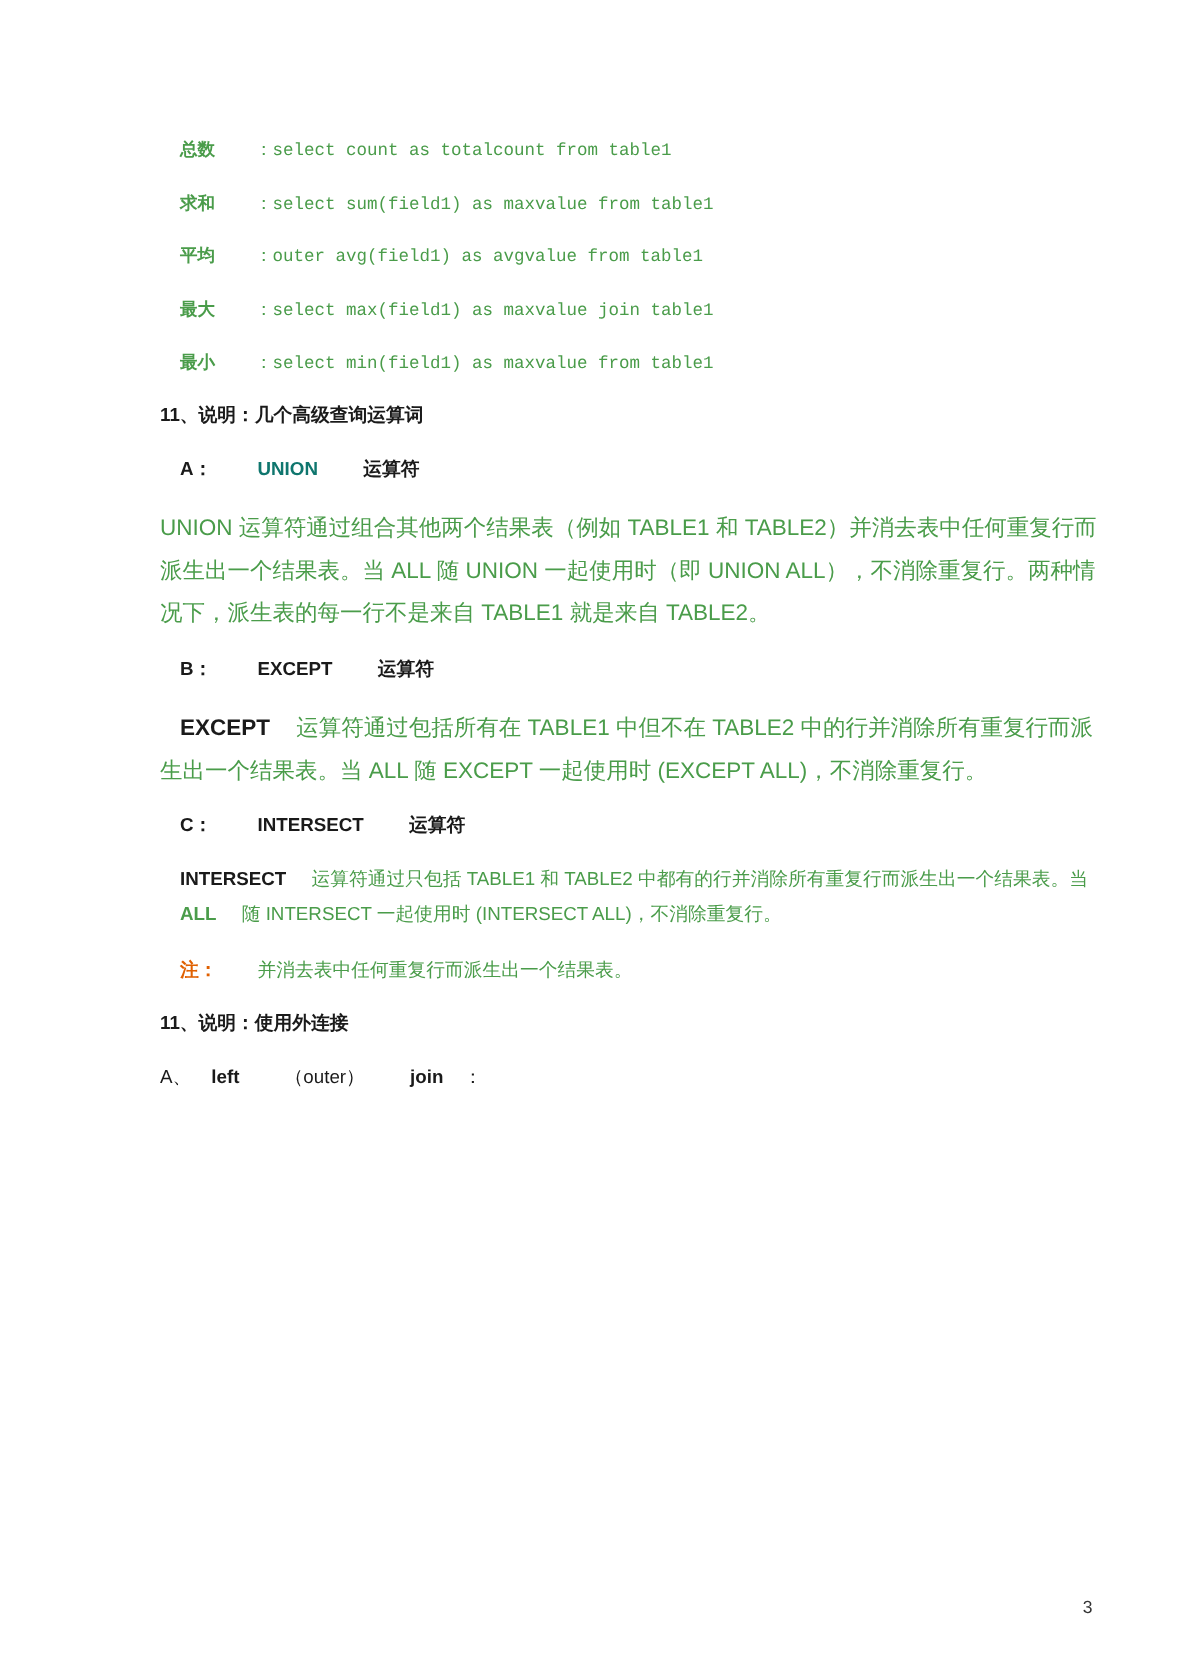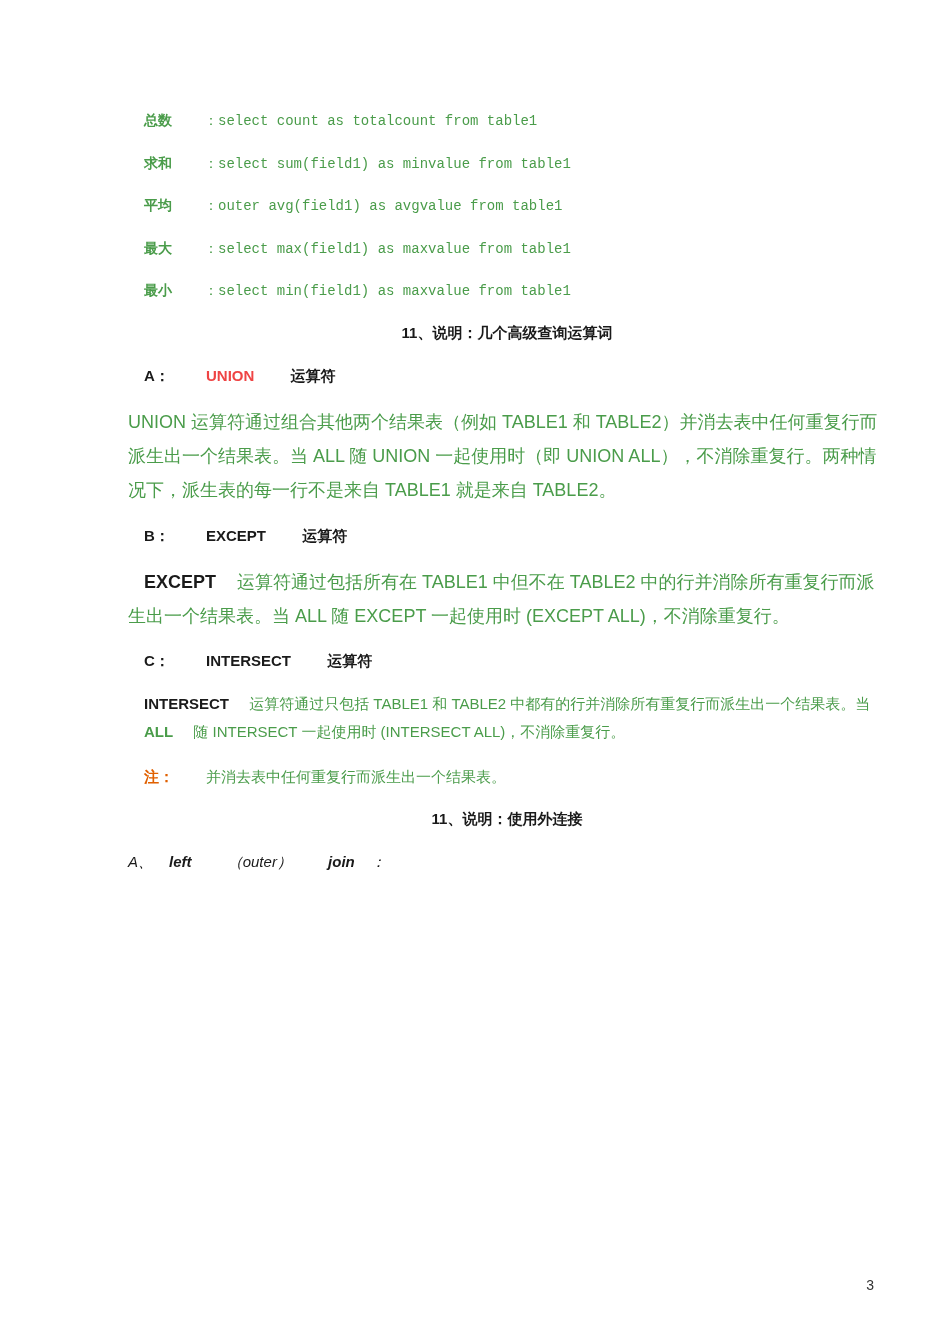--- a/index.html
+++ b/index.html
@@ -27,21 +27,20 @@
     .keyword-bold {
       color: #4a9c4a;
       font-weight: bold;
     }
     .section-heading {
       font-weight: bold;
       color: #1a1a1a;
       margin-bottom: 16px;
       margin-top: 10px;
       font-size: 15px;
-      text-align: center;
     }
     .sub-heading {
       font-weight: bold;
       color: #1a1a1a;
       margin-bottom: 14px;
       margin-top: 14px;
       font-size: 15px;
     }
     .body-text {
       color: #4a9c4a;
@@ -78,47 +77,46 @@
     }
     .black-bold {
       font-weight: bold;
       color: #1a1a1a;
     }
     .outer-join-line {
       color: #1a1a1a;
       margin-bottom: 14px;
       line-height: 1.9;
       font-size: 15px;
-      font-style: italic;
     }
   </style>
 </head>
 <body>
 
 <div class="code-line">
   <span class="keyword-bold">总数</span><span>：select count as totalcount from table1</span>
 </div>
 <div class="code-line">
-  <span class="keyword-bold">求和</span><span>：select sum(field1) as minvalue from table1</span>
+  <span class="keyword-bold">求和</span><span>：select sum(field1) as maxvalue from table1</span>
 </div>
 <div class="code-line">
   <span class="keyword-bold">平均</span><span>：outer avg(field1) as avgvalue from table1</span>
 </div>
 <div class="code-line">
-  <span class="keyword-bold">最大</span><span>：select max(field1) as maxvalue from table1</span>
+  <span class="keyword-bold">最大</span><span>：select max(field1) as maxvalue join table1</span>
 </div>
 <div class="code-line">
   <span class="keyword-bold">最小</span><span>：select min(field1) as maxvalue from table1</span>
 </div>
 
 <div class="section-heading">11、说明：几个高级查询运算词</div>
 
 <div class="sub-heading">
   <span>A：</span>
-  <span style="font-weight:bold; color:#ef4444;"> UNION </span>
+  <span style="font-weight:bold; color:#0f766e;"> UNION </span>
   <span>运算符</span>
 </div>
 
 <div class="body-text">
   UNION 运算符通过组合其他两个结果表（例如 TABLE1 和 TABLE2）并消去表中任何重复行而派生出一个结果表。当 ALL 随 UNION 一起使用时（即 UNION ALL），不消除重复行。两种情况下，派生表的每一行不是来自 TABLE1 就是来自 TABLE2。
 </div>
 
 <div class="sub-heading">
   <span>B：</span>
   <span style="font-weight:bold; color:#1a1a1a;"> EXCEPT </span>

